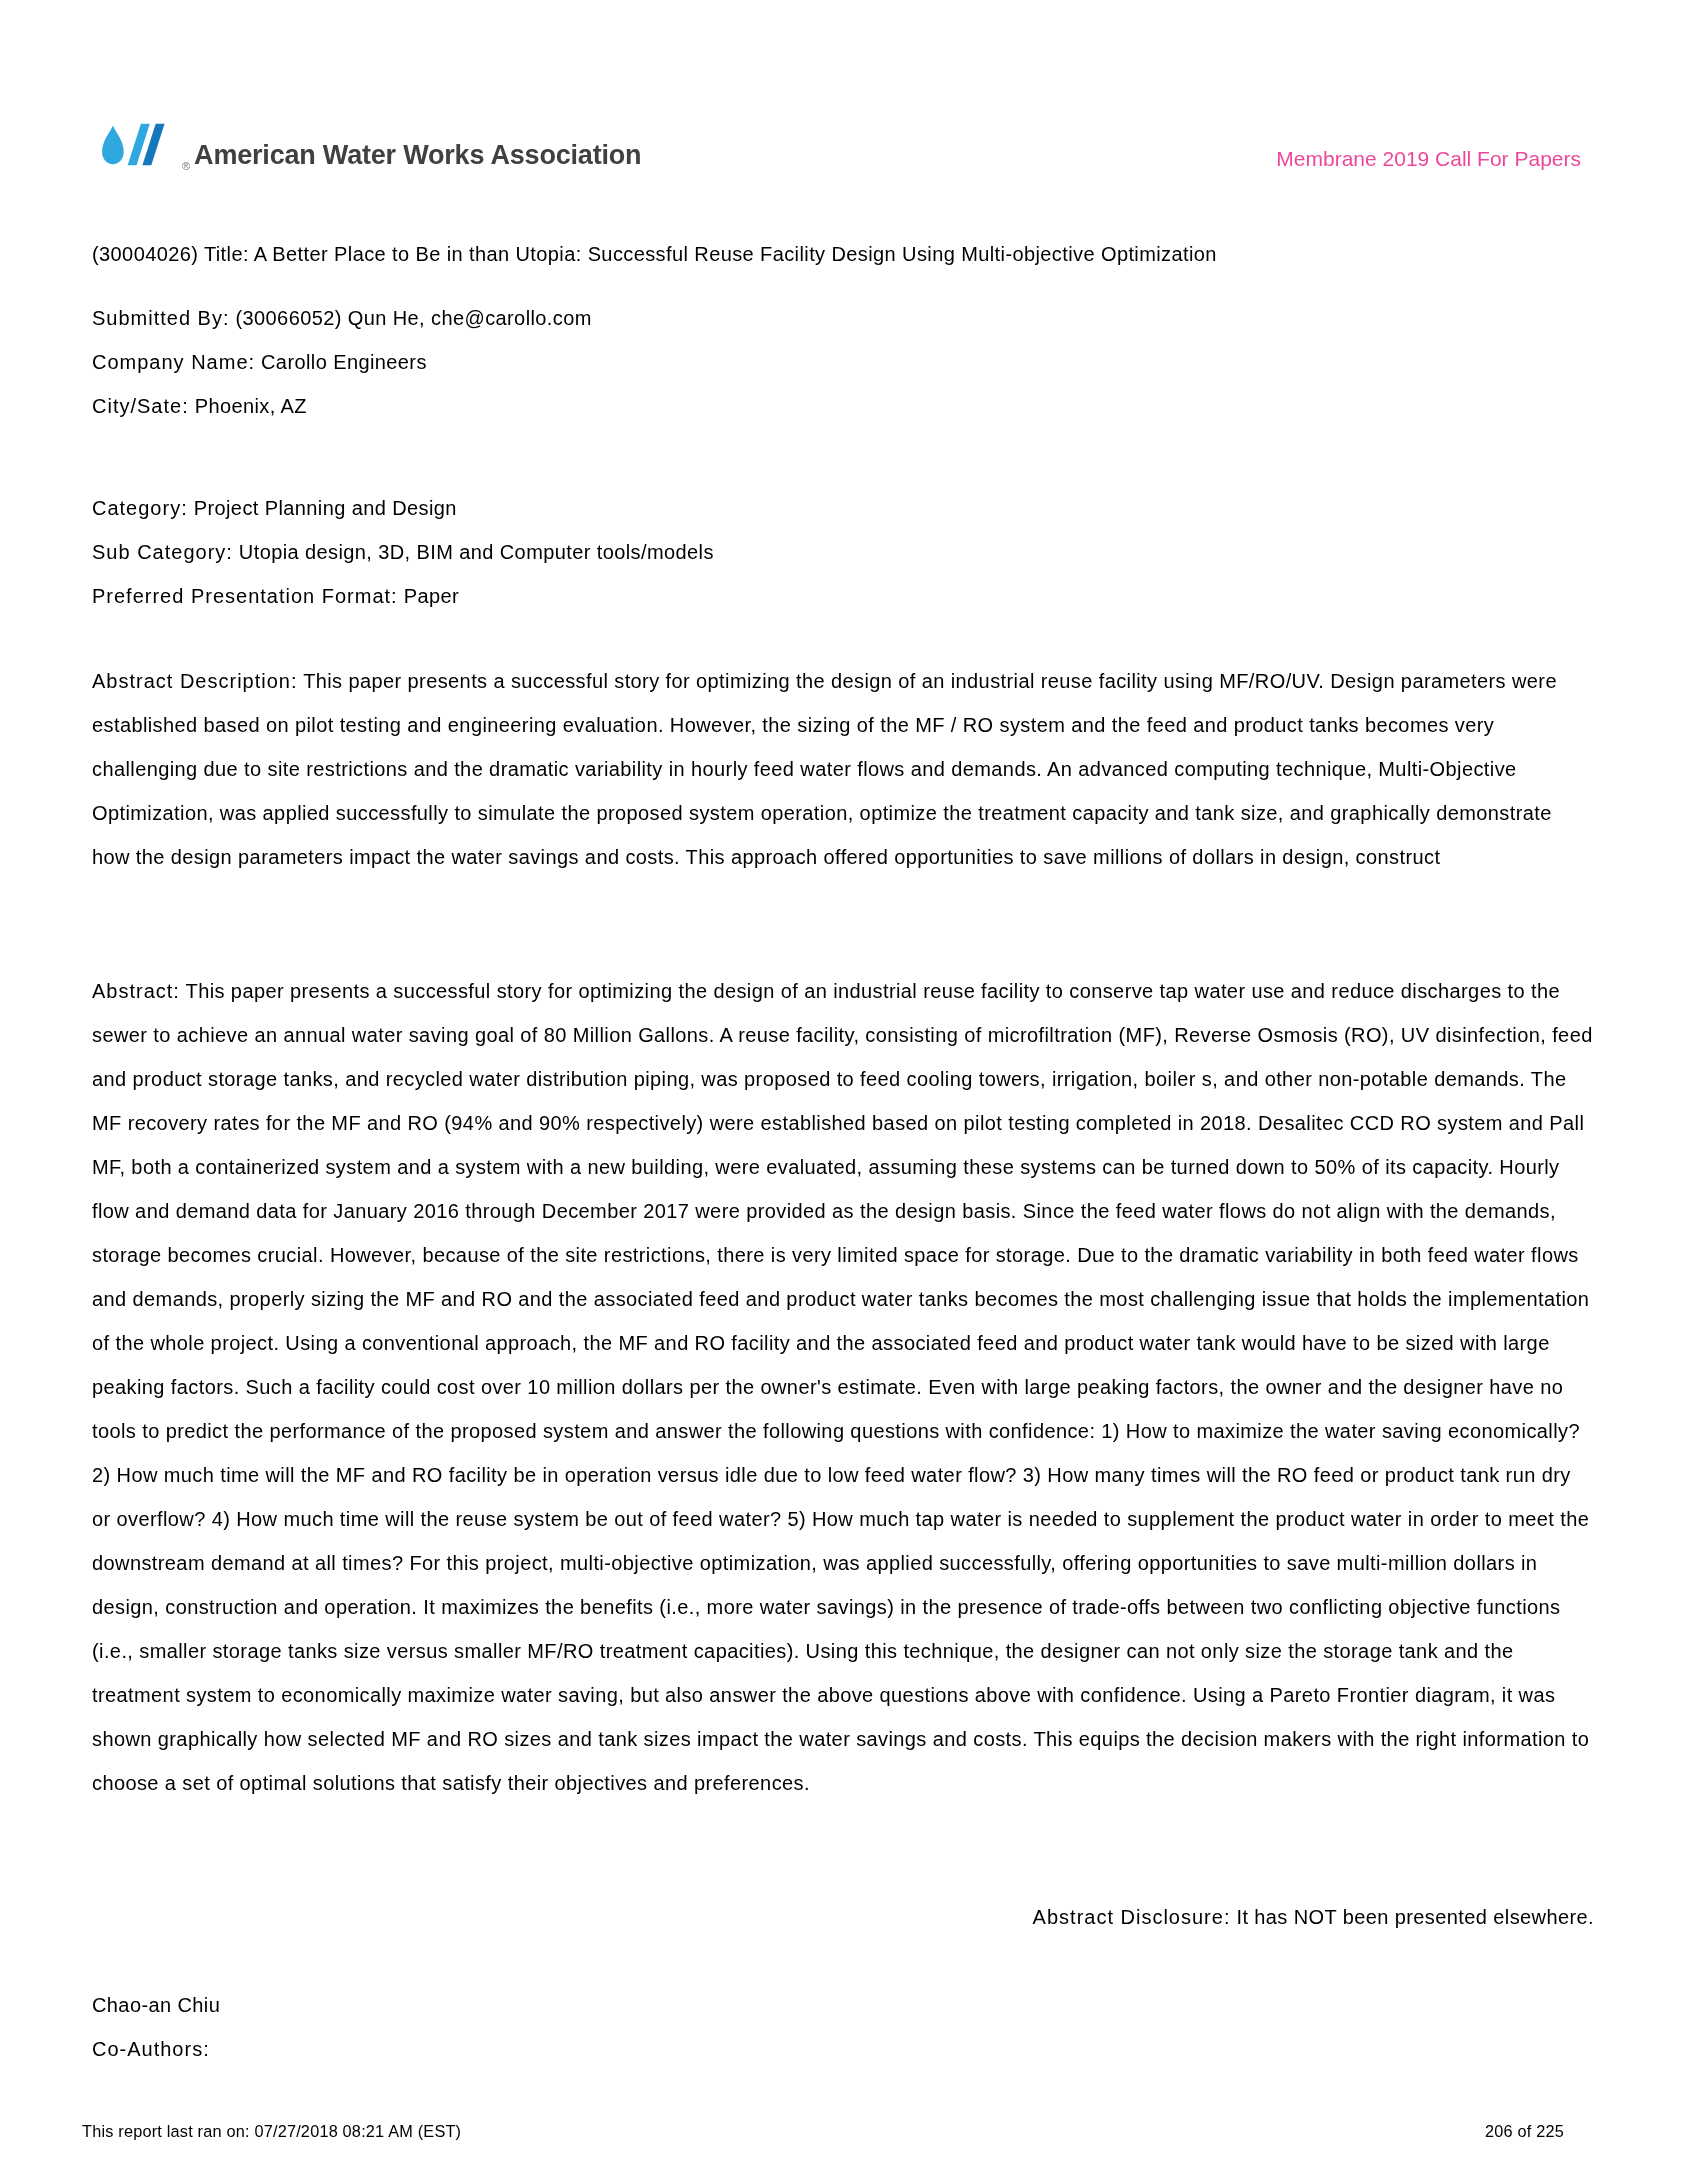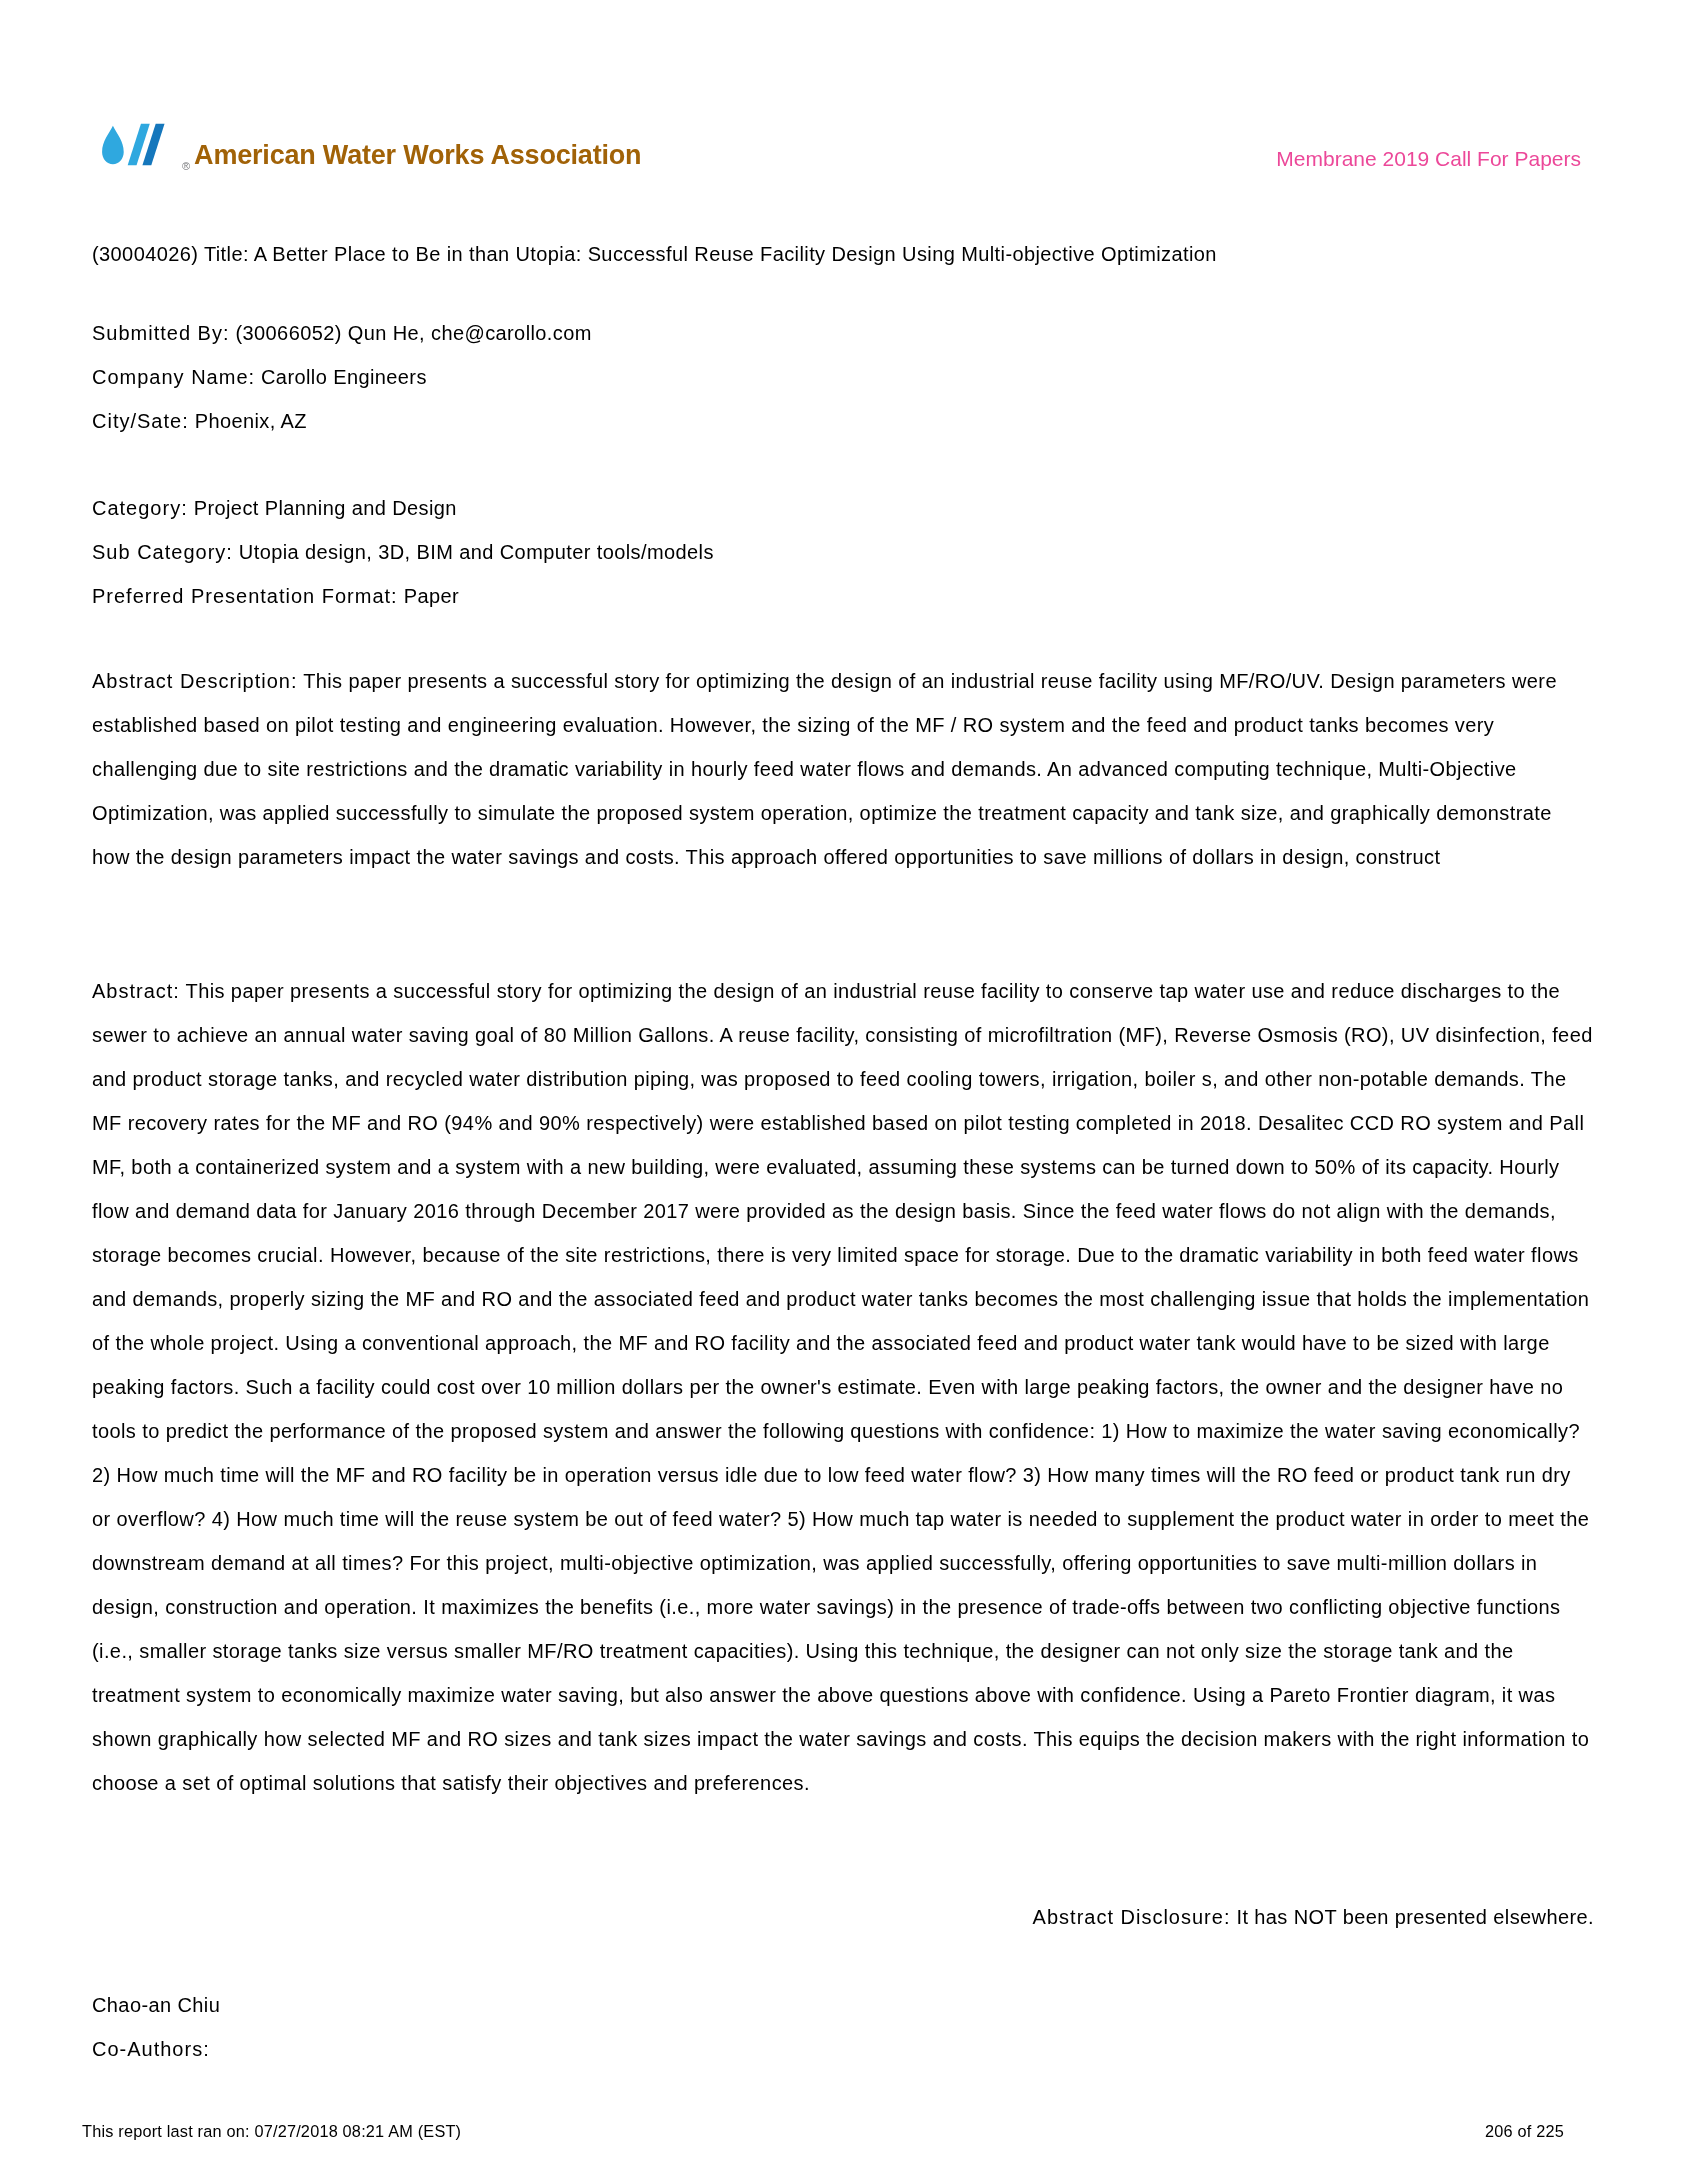--- a/index.html
+++ b/index.html
@@ -16,21 +16,21 @@
   .logo {
     position:absolute; left:97px; top:115px;
     display:flex; align-items:flex-end; gap:4px;
   }
   .logo svg { width:81px; height:61px; display:block; }
   .logo .reg {
     color:#77787b; font-size:11px; line-height:11px;
     padding-bottom:4px;
   }
   .logo-text {
-    color:#a16207;
+    color:#404040;
     font-size:27px;
     font-weight:600;
     letter-spacing:-0.2px;
     line-height:30px;
     padding-bottom:6px;
     white-space:nowrap;
   }
   .report-title {
     position:absolute; top:113px; right:102px;
     font-size:21px; line-height:26px;
@@ -40,21 +40,21 @@
   }
   
   .sec {
     position:absolute; left:92px; width:1502px;
     font-size:20px; line-height:44px; letter-spacing:0.4px;
     text-align:left;
   }
   .sec p { margin:0; }
   .lbl { letter-spacing:1px; }
   .sec-title       { top:232px; }
-  .sec-submission  { top:311px; }
+  .sec-submission  { top:296px; }
   .sec-class       { top:486px; }
   .sec-absdesc     { top:659px; }
   .sec-abstract    { top:969px; }
   .sec-disclosure  { top:1895px;text-align:right; }
   .sec-coauthors   { top:1983px; }
   
   .footer-left {
     position:absolute; left:82px; top:2119px;
     font-size:16.3px; line-height:24px; letter-spacing:0.2px;
   }

